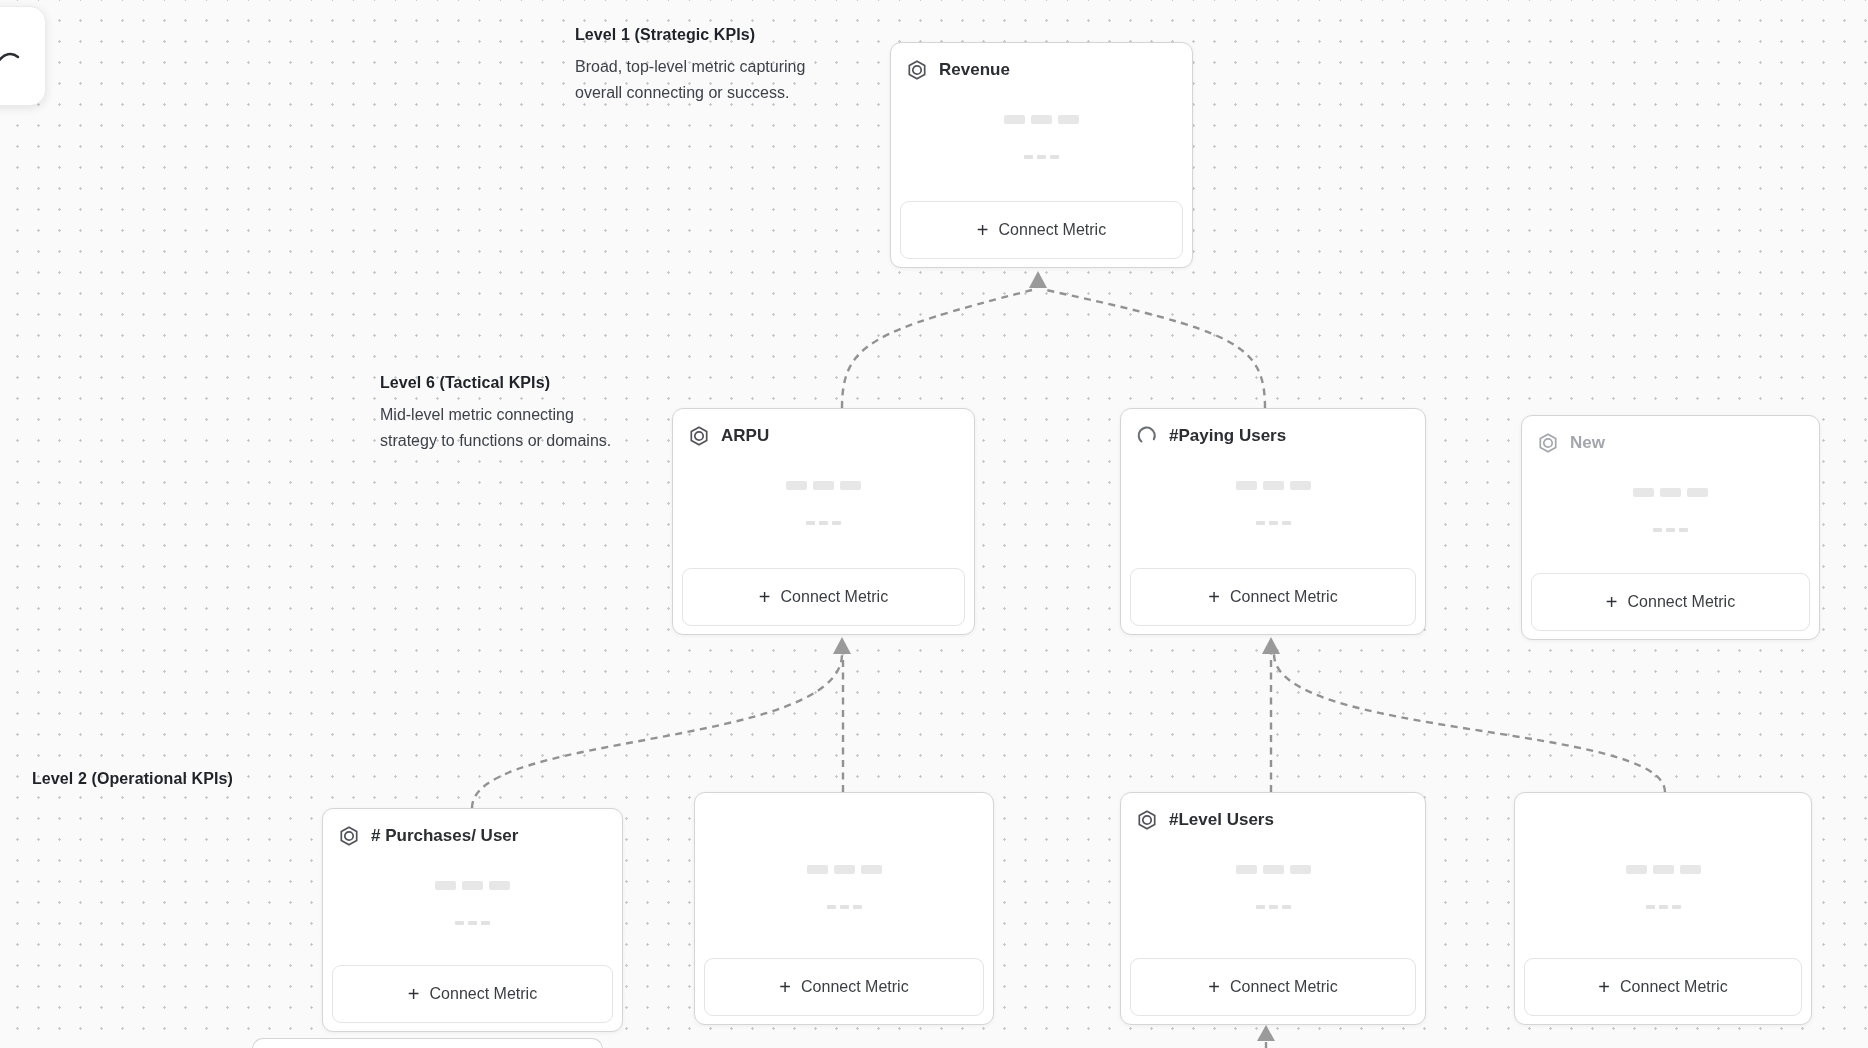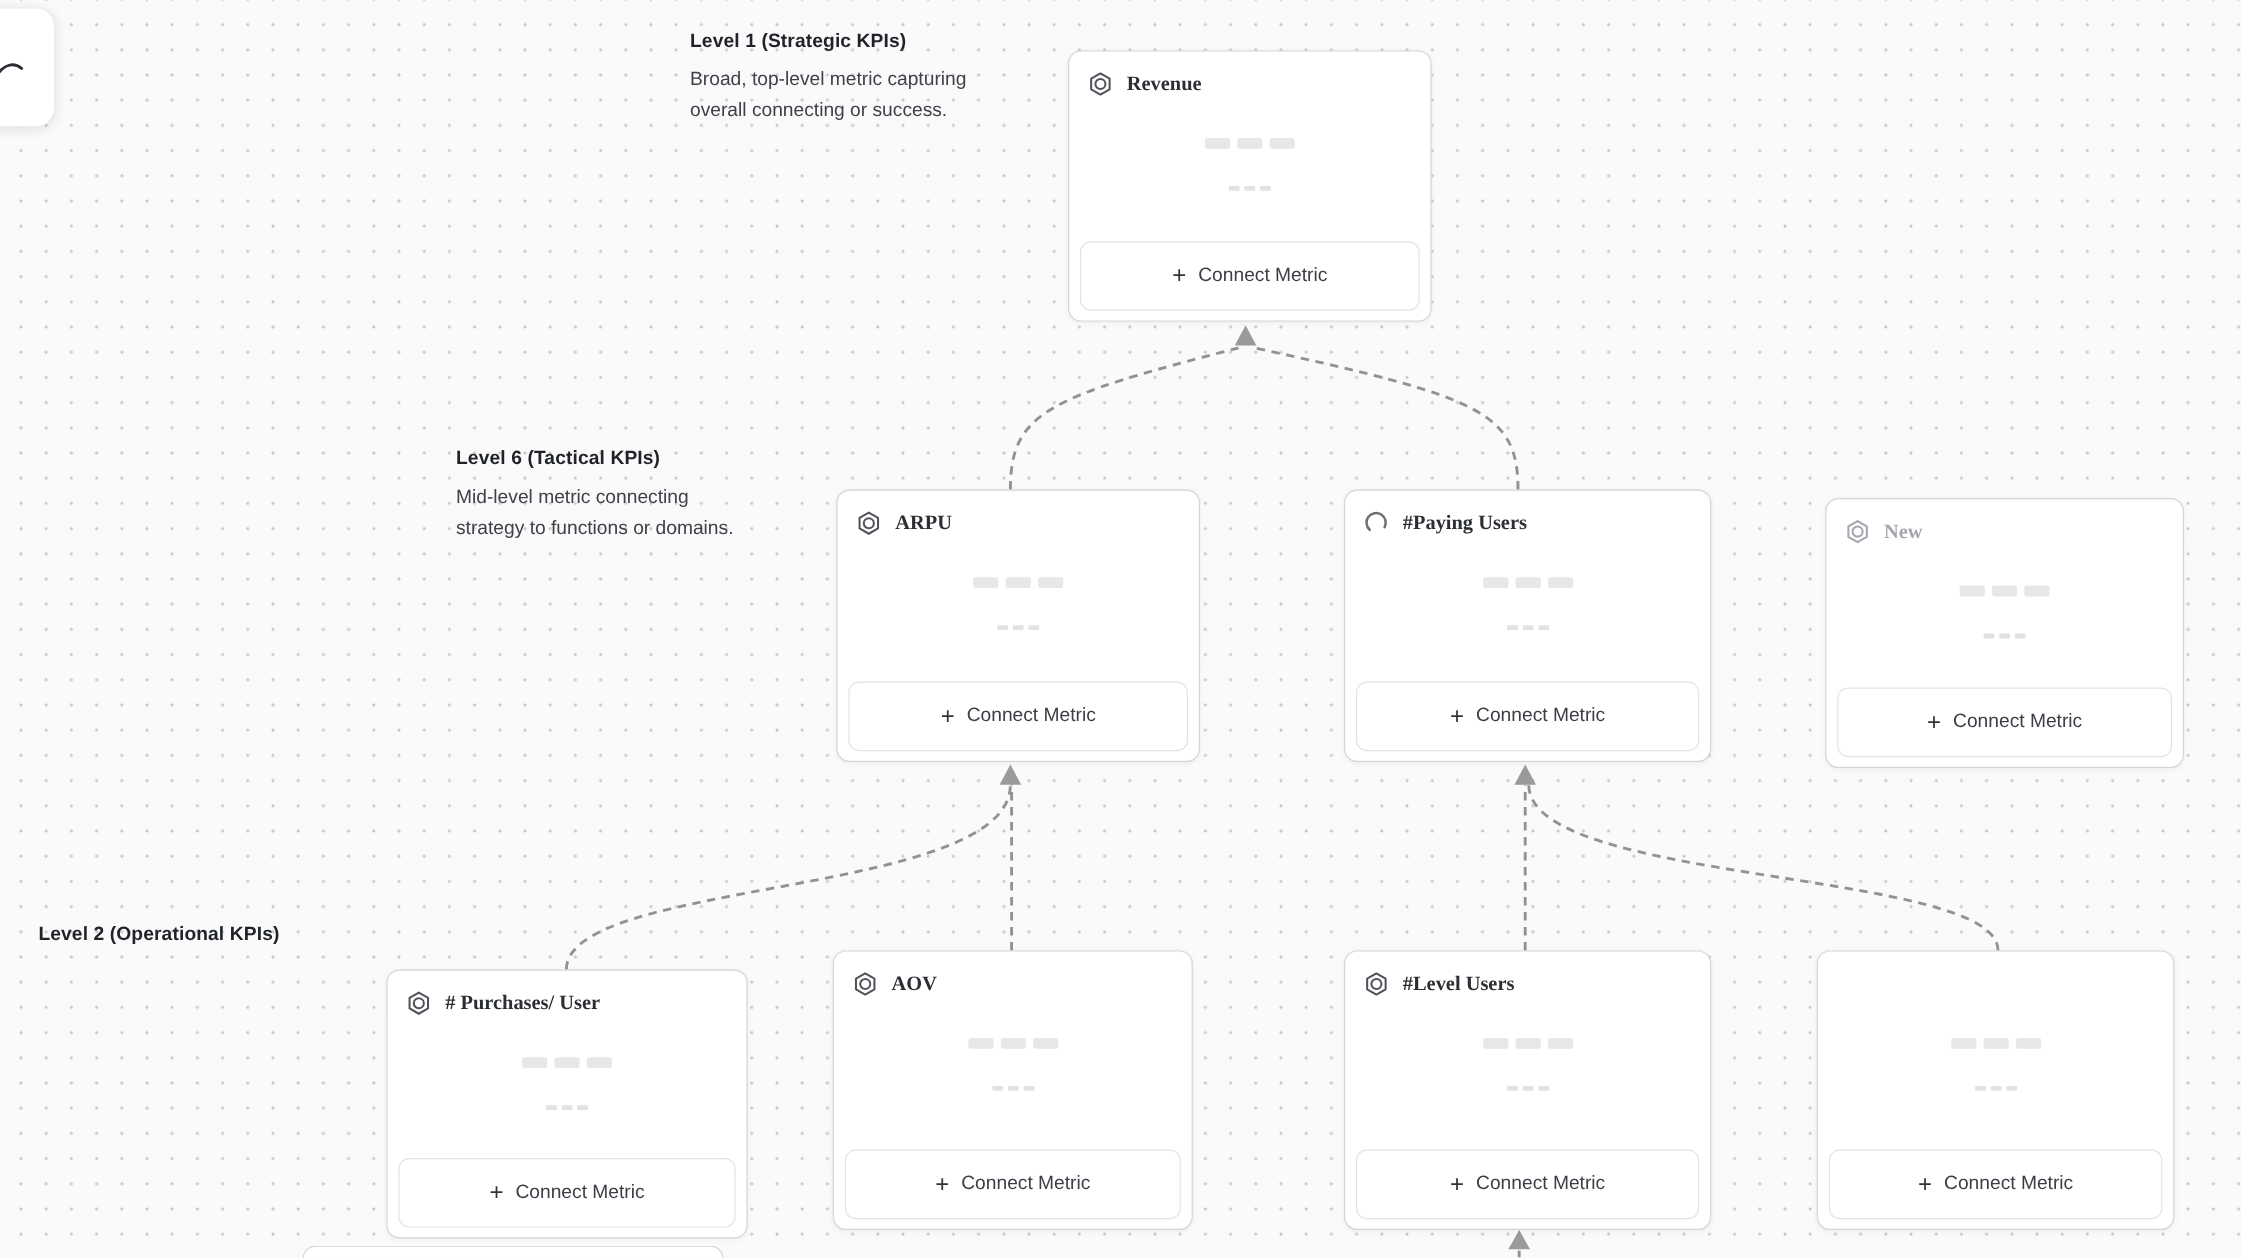--- a/index.html
+++ b/index.html
@@ -28,21 +28,21 @@
   }
 
   .card{
     position:absolute;background:#ffffff;border:1px solid #d5d5d5;border-radius:11px;
     box-shadow:0 1px 4px rgba(0,0,0,.05);box-sizing:border-box;
   }
   .card-head{
     display:flex;align-items:center;gap:11px;padding:16px 15px 0 15px;
   }
   .card-head h3{
-    margin:0;font-size:17px;font-weight:700;color:#2b2e33;white-space:nowrap;font-family:Liberation Serif, serif;
+    margin:0;font-size:17px;font-weight:700;color:#2b2e33;white-space:nowrap;
   }
   .card.muted .card-head h3{color:#a3a7ad;}
   .icon{width:22px;height:22px;flex:0 0 22px;display:inline-block;}
   .skeleton{position:absolute;left:0;right:0;top:72px;text-align:center;}
   .sk-row{display:flex;justify-content:center;gap:6px;}
   .sk-row i{display:block;width:21px;height:9px;border-radius:2px;background:#e7e7e7;}
   .sk-row.small{margin-top:31px;gap:4px;}
   .sk-row.small i{width:9px;height:4px;background:#e2e2e2;border-radius:1px;}
 
   .connect{
@@ -118,21 +118,21 @@
           <i></i>
           <i></i>
         </div>
     </div>
     <button class="connect">
       <span class="plus">+</span>
       <span>Connect Metric</span>
     </button>
   </article>
 
-  <article class="card" style="left:697px;top:408px;width:303px;height:227px">
+  <article class="card" style="left:672px;top:408px;width:303px;height:227px">
     <header class="card-head">
       <span class="icon">
         <svg width="22" height="22" viewBox="0 0 22 22">
             <polygon points="11,2.2 18.7,6.6 18.7,15.4 11,19.8 3.3,15.4 3.3,6.6" fill="none" stroke="#52525b" stroke-width="1.7" stroke-linejoin="round"></polygon>
             <circle cx="11" cy="11" r="4.2" fill="none" stroke="#52525b" stroke-width="1.7"></circle>
           </svg>
       </span>
       <h3>ARPU</h3>
     </header>
     <div class="skeleton">
@@ -230,29 +230,20 @@
           <i></i>
         </div>
     </div>
     <button class="connect">
       <span class="plus">+</span>
       <span>Connect Metric</span>
     </button>
   </article>
 
   <article class="card" style="left:694px;top:792px;width:300px;height:233px">
-    <header class="card-head">
-      <span class="icon">
-        <svg width="22" height="22" viewBox="0 0 22 22">
-            <polygon points="11,2.2 18.7,6.6 18.7,15.4 11,19.8 3.3,15.4 3.3,6.6" fill="none" stroke="#52525b" stroke-width="1.7" stroke-linejoin="round"></polygon>
-            <circle cx="11" cy="11" r="4.2" fill="none" stroke="#52525b" stroke-width="1.7"></circle>
-          </svg>
-      </span>
-      <h3>AOV</h3>
-    </header>
     <div class="skeleton">
       <div class="sk-row">
           <i></i>
           <i></i>
           <i></i>
         </div>
       <div class="sk-row small">
           <i></i>
           <i></i>
           <i></i>

